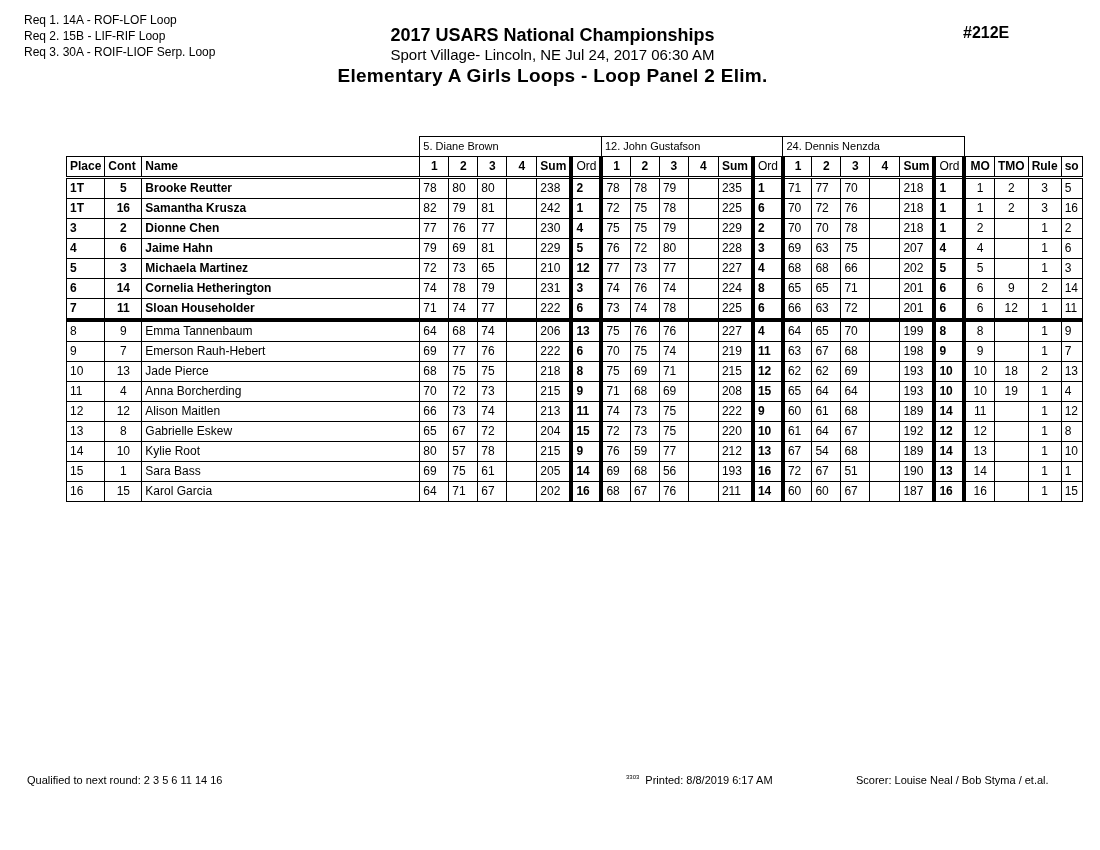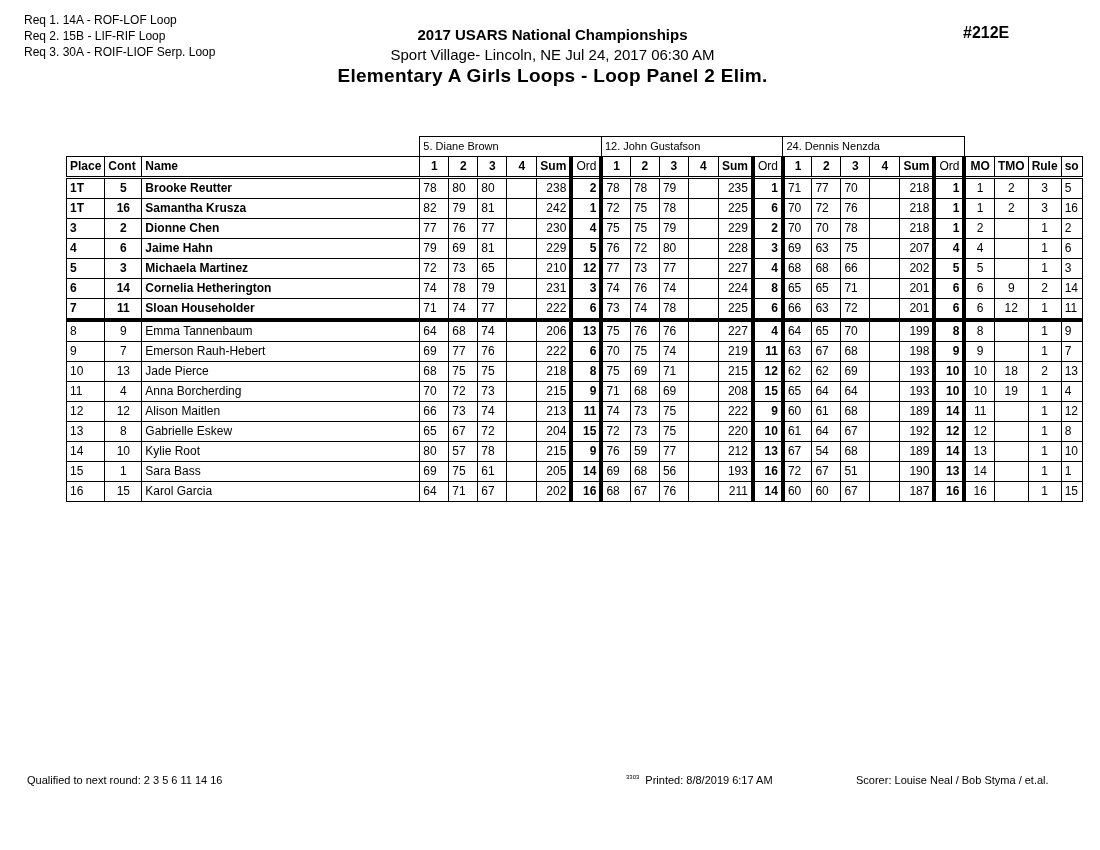--- a/index.html
+++ b/index.html
@@ -1,36 +1,36 @@
 <!DOCTYPE html>
 <html><head>
 <meta charset="utf-8">
 <style>
   html, body { margin:0; padding:0; background:#ffffff; }
   body { width:1100px; height:850px; position:relative; overflow:hidden;
          font-family:"Liberation Sans", sans-serif; color:#000; }
   .reqs { position:absolute; left:24px; top:12px; font-size:12px; line-height:16px; }
   .hdr { position:absolute; left:300px; width:505px; top:24px; text-align:center; }
-  .hdr .t1 { font-size:15px; font-weight:bold; line-height:22px; }
+  .hdr .t1 { font-size:18px; font-weight:bold; line-height:22px; }
   .hdr .t2 { font-size:15px; line-height:18px; }
   .hdr .t3 { font-size:19px; font-weight:bold; line-height:24px; letter-spacing:0.3px; }
   .hdr .t4 { font-size:17px; line-height:22px; }
   .eventno { position:absolute; left:963px; top:24px; font-size:16px; font-weight:bold; }
 
   table.res { position:absolute; left:21px; top:136px; border-collapse:collapse;
               font-size:12px; table-layout:fixed;margin-left:45px; }
   table.res td { border:1px solid #000; height:19px; padding:0 3px; white-space:nowrap;
                  overflow:hidden; line-height:19px; }
   table.res tr.judges td { height:18px; font-size:11px; vertical-align:top; padding-top:0; }
   table.res tr.judges td.blank { border:none; }
   table.res tr.colhdr td { height:18px; border-bottom:3px double #000; vertical-align:bottom;font-weight:bold; }
   table.res td.c { text-align:center; }
-  table.res td.r { text-align:right; }
+  table.res td.r { }
   table.res td.l { text-align:left; }
-  table.res td.ord { font-weight:bold; text-align:right; border-left:4px solid #000; border-right:4px solid #000; }
+  table.res td.ord { font-weight:bold; text-align:left; border-left:4px solid #000; border-right:4px solid #000; }
   table.res tr.colhdr td.ord { font-weight:normal; }
   tr.bold td.b { font-weight:bold; }
   tr.cut td { border-bottom:4px solid #000; }
 
   .foot { position:absolute; top:774px; font-size:11px; }
   .foot .sup { font-size:6px; vertical-align:top; margin-right:6px; }
 </style>
 </head>
 <body>
 

